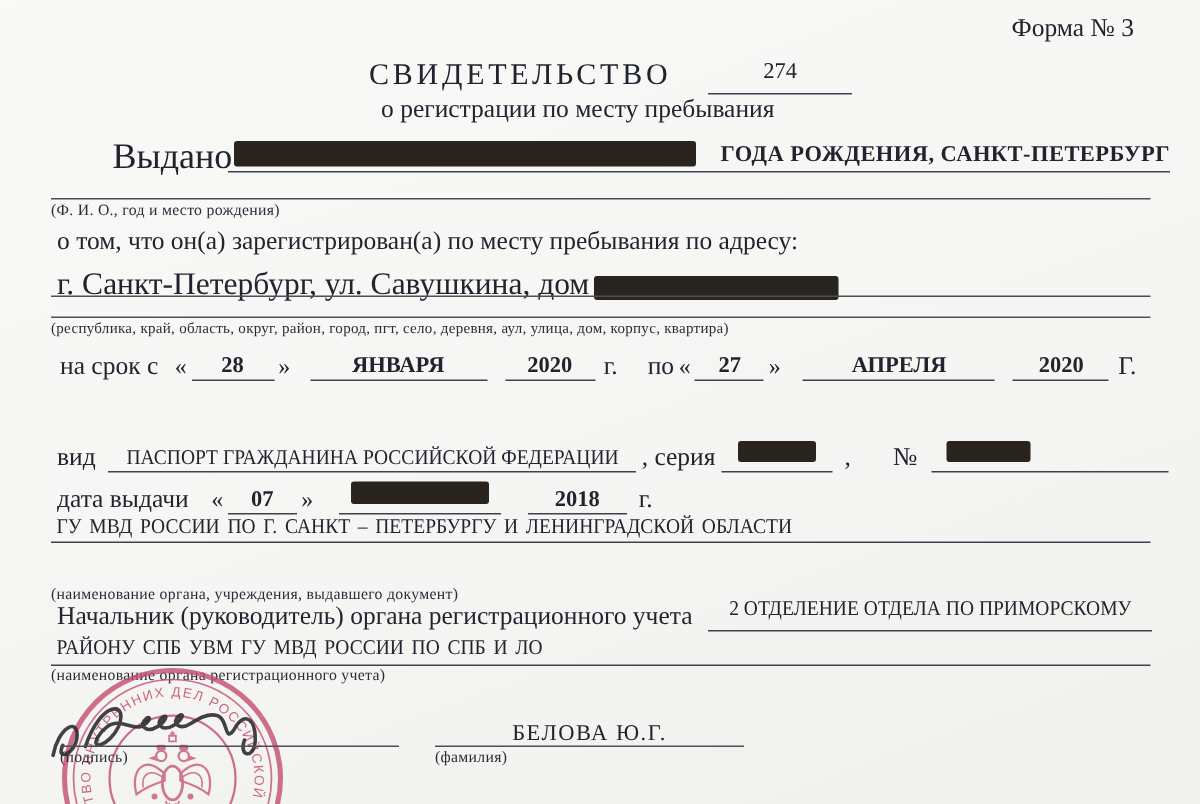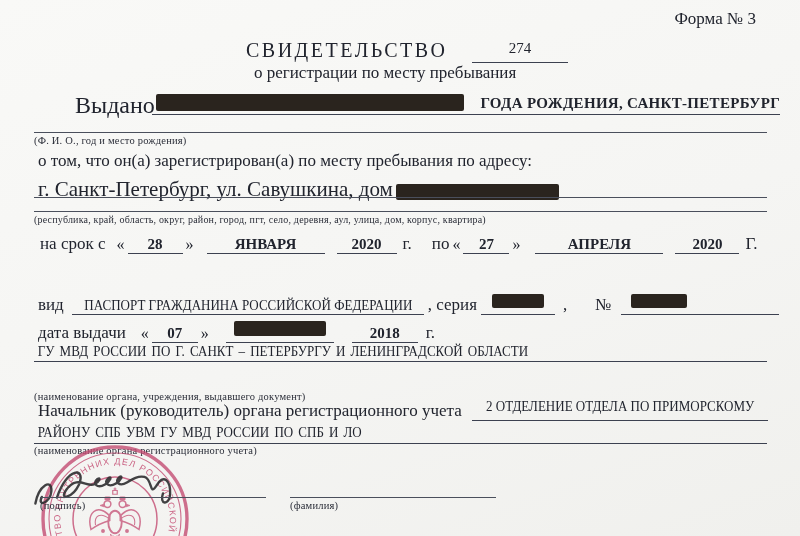--- a/index.html
+++ b/index.html
@@ -138,16 +138,17 @@
     </g>
   </svg>
 
   <svg class="abs" style="top:454px;left:26px;" width="190" height="60" viewBox="0 0 190 60">
     <path d="M8,42 C13,24 27,18 25,31 C23,43 9,46 15,36 M30,38 C43,8 62,10 53,27 C46,39 31,42 40,31 C52,17 60,30 68,28 C74,26 76,21 72,23 C66,27 71,33 79,29 C85,26 87,21 83,23 C77,27 82,33 90,29 C96,26 98,21 94,23 C88,27 93,33 101,29 C107,26 113,23 119,25 C127,28 122,45 130,35 C138,23 145,30 143,45 C141,56 131,54 136,43" fill="none" stroke="#2e2e30" stroke-width="2.4" stroke-linecap="round" opacity="0.9" transform="rotate(-5 95 30)"></path>
   </svg>
 
   <div class="rule" style="top:497px;left:40px;width:226px;"></div>
   <div class="abs caption" style="top:500px;left:40px;width:226px;">(подпись)</div>
 
+  <div class="abs" style="top:481px;left:290px;width:206px;text-align:center;font-size:15px;letter-spacing:1px;">БЕЛОВА  Ю.Г.</div>
   <div class="rule" style="top:497px;left:290px;width:206px;"></div>
   <div class="abs caption" style="top:500px;left:290px;width:206px;">(фамилия)</div>
 
 </div>
 
 </body></html>

